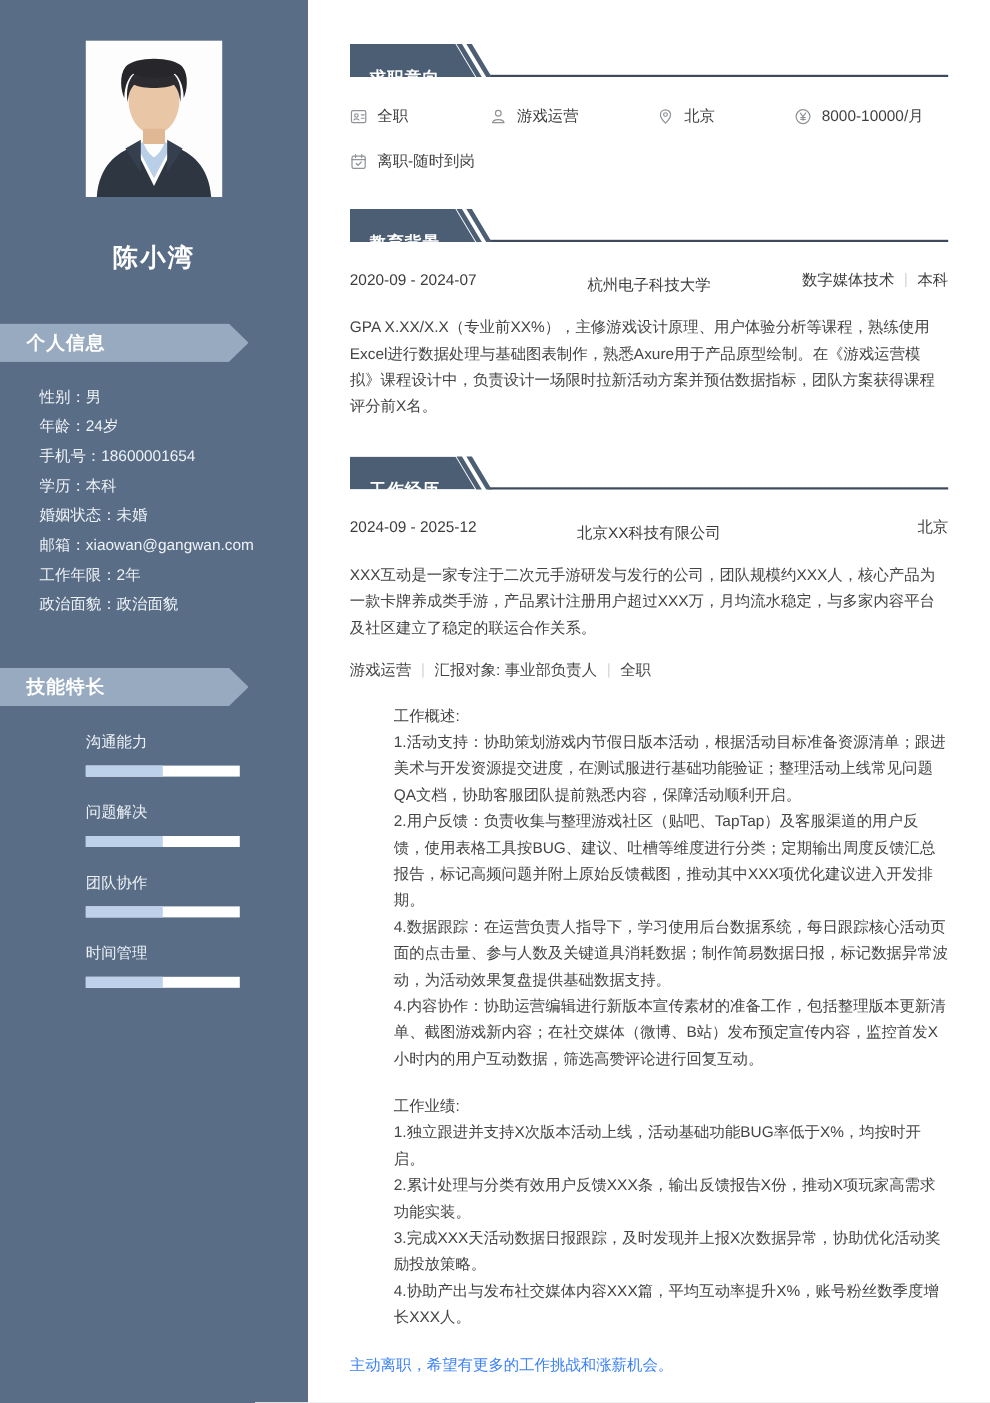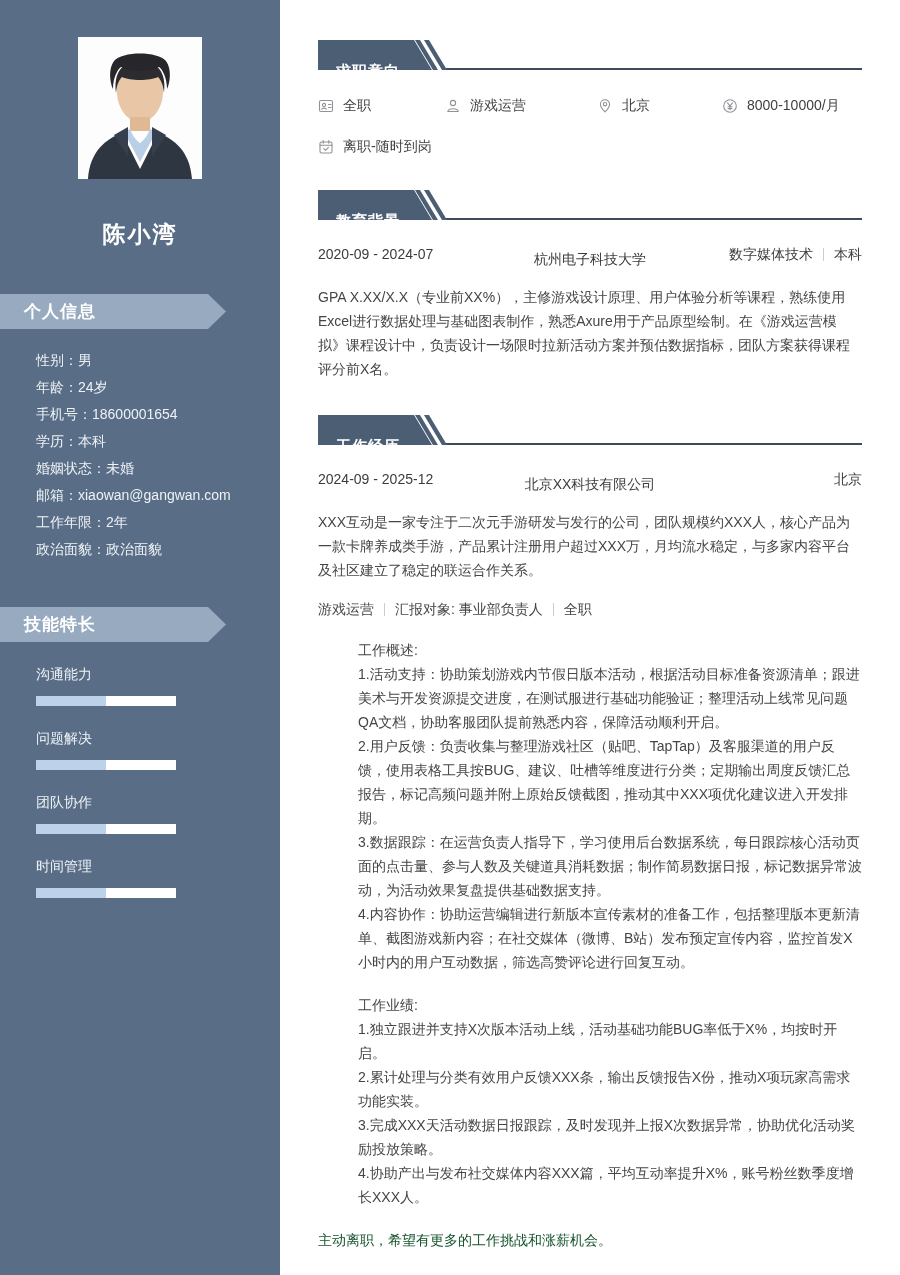--- a/index.html
+++ b/index.html
@@ -8,21 +8,21 @@
   .page { position:relative; width:900px; height:1275px; background:#ffffff; overflow:hidden; display:flex; margin:0 auto; }
 
   
   .sidebar { width:280px; flex:0 0 280px; background:#596d86; color:#eef2f7; padding-top:37px; }
   .photo-wrap { width:124px; height:142px; margin:0 auto; background:#fdfdfd; overflow:hidden; }
   .person-name { text-align:center; color:#ffffff; font-size:23px; font-weight:bold; margin-top:40px; letter-spacing:2px; }
   .side-banner { height:35px; width:226px; margin-top:44px; background:#98aabf; color:#ffffff; font-weight:bold; font-size:17px; line-height:35px; padding-left:24px; letter-spacing:1px;
     clip-path: polygon(0 0, calc(100% - 18px) 0, 100% 50%, calc(100% - 18px) 100%, 0 100%); }
   .info-list { margin-top:18px; padding-left:36px; }
   .info-item { font-size:14px; line-height:27px; color:#eef2f7; }
-  .skill-list { margin-top:8px; padding-left:36px; }
+  .skill-list { margin-top:8px; padding-left:52px;margin-left:26px; }
   .skill { margin-top:24px; }
   .skill-label { font-size:14px; color:#eef2f7; }
   .skill-bar { width:140px; height:10px; background:#ffffff; margin-top:12px; }
   .skill-fill { height:100%; background:#bdd2ea; }
 
   
   .main { flex:1; padding:40px 38px 0 38px; color:#3f3f3f; }
 
   .sec-header { display:flex; align-items:stretch; height:30px; }
   .sec-title { background:#4c5e74; color:#ffffff; font-weight:bold; font-size:15px; line-height:30px; padding:16px 32px 0 18px; letter-spacing:1px;
@@ -43,21 +43,21 @@
   .row .r-left { text-align:left; }
   .row .r-center { text-align:center; line-height:26px; }
   .row .r-right { text-align:right; }
 
   .vsep { display:inline-block; width:1px; height:13px; background:#c9ccd1; margin:0 10px; vertical-align:-2px; }
 
   .body-text { font-size:14px; line-height:24px; color:#454545; margin-top:13px; }
   .meta-row { font-size:14px; color:#454545; margin-top:19px; }
   .list-block { font-size:14px; line-height:24px; color:#454545; margin-top:19px;margin-left:40px; }
   .list-block .line-group { }
-  .note-line { font-size:14px; line-height:24px; color:#14532d; margin-top:19px; }
+  .note-line { font-size:14px; line-height:24px; color:#3b82f6; margin-top:19px; }
 </style>
 </head>
 <body>
 
 <div class="page">
 
   <aside class="sidebar">
     <div class="photo-wrap">
       <svg width="124" height="142" viewBox="0 0 124 142">
         <rect width="124" height="142" fill="#fdfdfd"></rect>
@@ -195,21 +195,21 @@
         <div class="r-right">北京</div>
       </div>
       <p class="body-text">XXX互动是一家专注于二次元手游研发与发行的公司，团队规模约XXX人，核心产品为一款卡牌养成类手游，产品累计注册用户超过XXX万，月均流水稳定，与多家内容平台及社区建立了稳定的联运合作关系。</p>
       <div class="meta-row">
         <span>游戏运营</span><span class="vsep"></span><span>汇报对象: 事业部负责人</span><span class="vsep"></span><span>全职</span>
       </div>
       <div class="list-block">
         <div class="line-group">工作概述:</div>
         <div class="line-group">1.活动支持：协助策划游戏内节假日版本活动，根据活动目标准备资源清单；跟进美术与开发资源提交进度，在测试服进行基础功能验证；整理活动上线常见问题QA文档，协助客服团队提前熟悉内容，保障活动顺利开启。</div>
         <div class="line-group">2.用户反馈：负责收集与整理游戏社区（贴吧、TapTap）及客服渠道的用户反馈，使用表格工具按BUG、建议、吐槽等维度进行分类；定期输出周度反馈汇总报告，标记高频问题并附上原始反馈截图，推动其中XXX项优化建议进入开发排期。</div>
-        <div class="line-group">3.数据跟踪：在运营负责人指导下，学习使用后台数据系统，每日跟踪核心活动页面的点击量、参与人数及关键道具消耗数据；制作简易数据日报，标记数据异常波动，为活动效果复盘提供基础数据支持。</div>
+        <div class="line-group">4.数据跟踪：在运营负责人指导下，学习使用后台数据系统，每日跟踪核心活动页面的点击量、参与人数及关键道具消耗数据；制作简易数据日报，标记数据异常波动，为活动效果复盘提供基础数据支持。</div>
         <div class="line-group">4.内容协作：协助运营编辑进行新版本宣传素材的准备工作，包括整理版本更新清单、截图游戏新内容；在社交媒体（微博、B站）发布预定宣传内容，监控首发X小时内的用户互动数据，筛选高赞评论进行回复互动。</div>
       </div>
       <div class="list-block">
         <div class="line-group">工作业绩:</div>
         <div class="line-group">1.独立跟进并支持X次版本活动上线，活动基础功能BUG率低于X%，均按时开启。</div>
         <div class="line-group">2.累计处理与分类有效用户反馈XXX条，输出反馈报告X份，推动X项玩家高需求功能实装。</div>
         <div class="line-group">3.完成XXX天活动数据日报跟踪，及时发现并上报X次数据异常，协助优化活动奖励投放策略。</div>
         <div class="line-group">4.协助产出与发布社交媒体内容XXX篇，平均互动率提升X%，账号粉丝数季度增长XXX人。</div>
       </div>
       <div class="note-line">主动离职，希望有更多的工作挑战和涨薪机会。</div>

